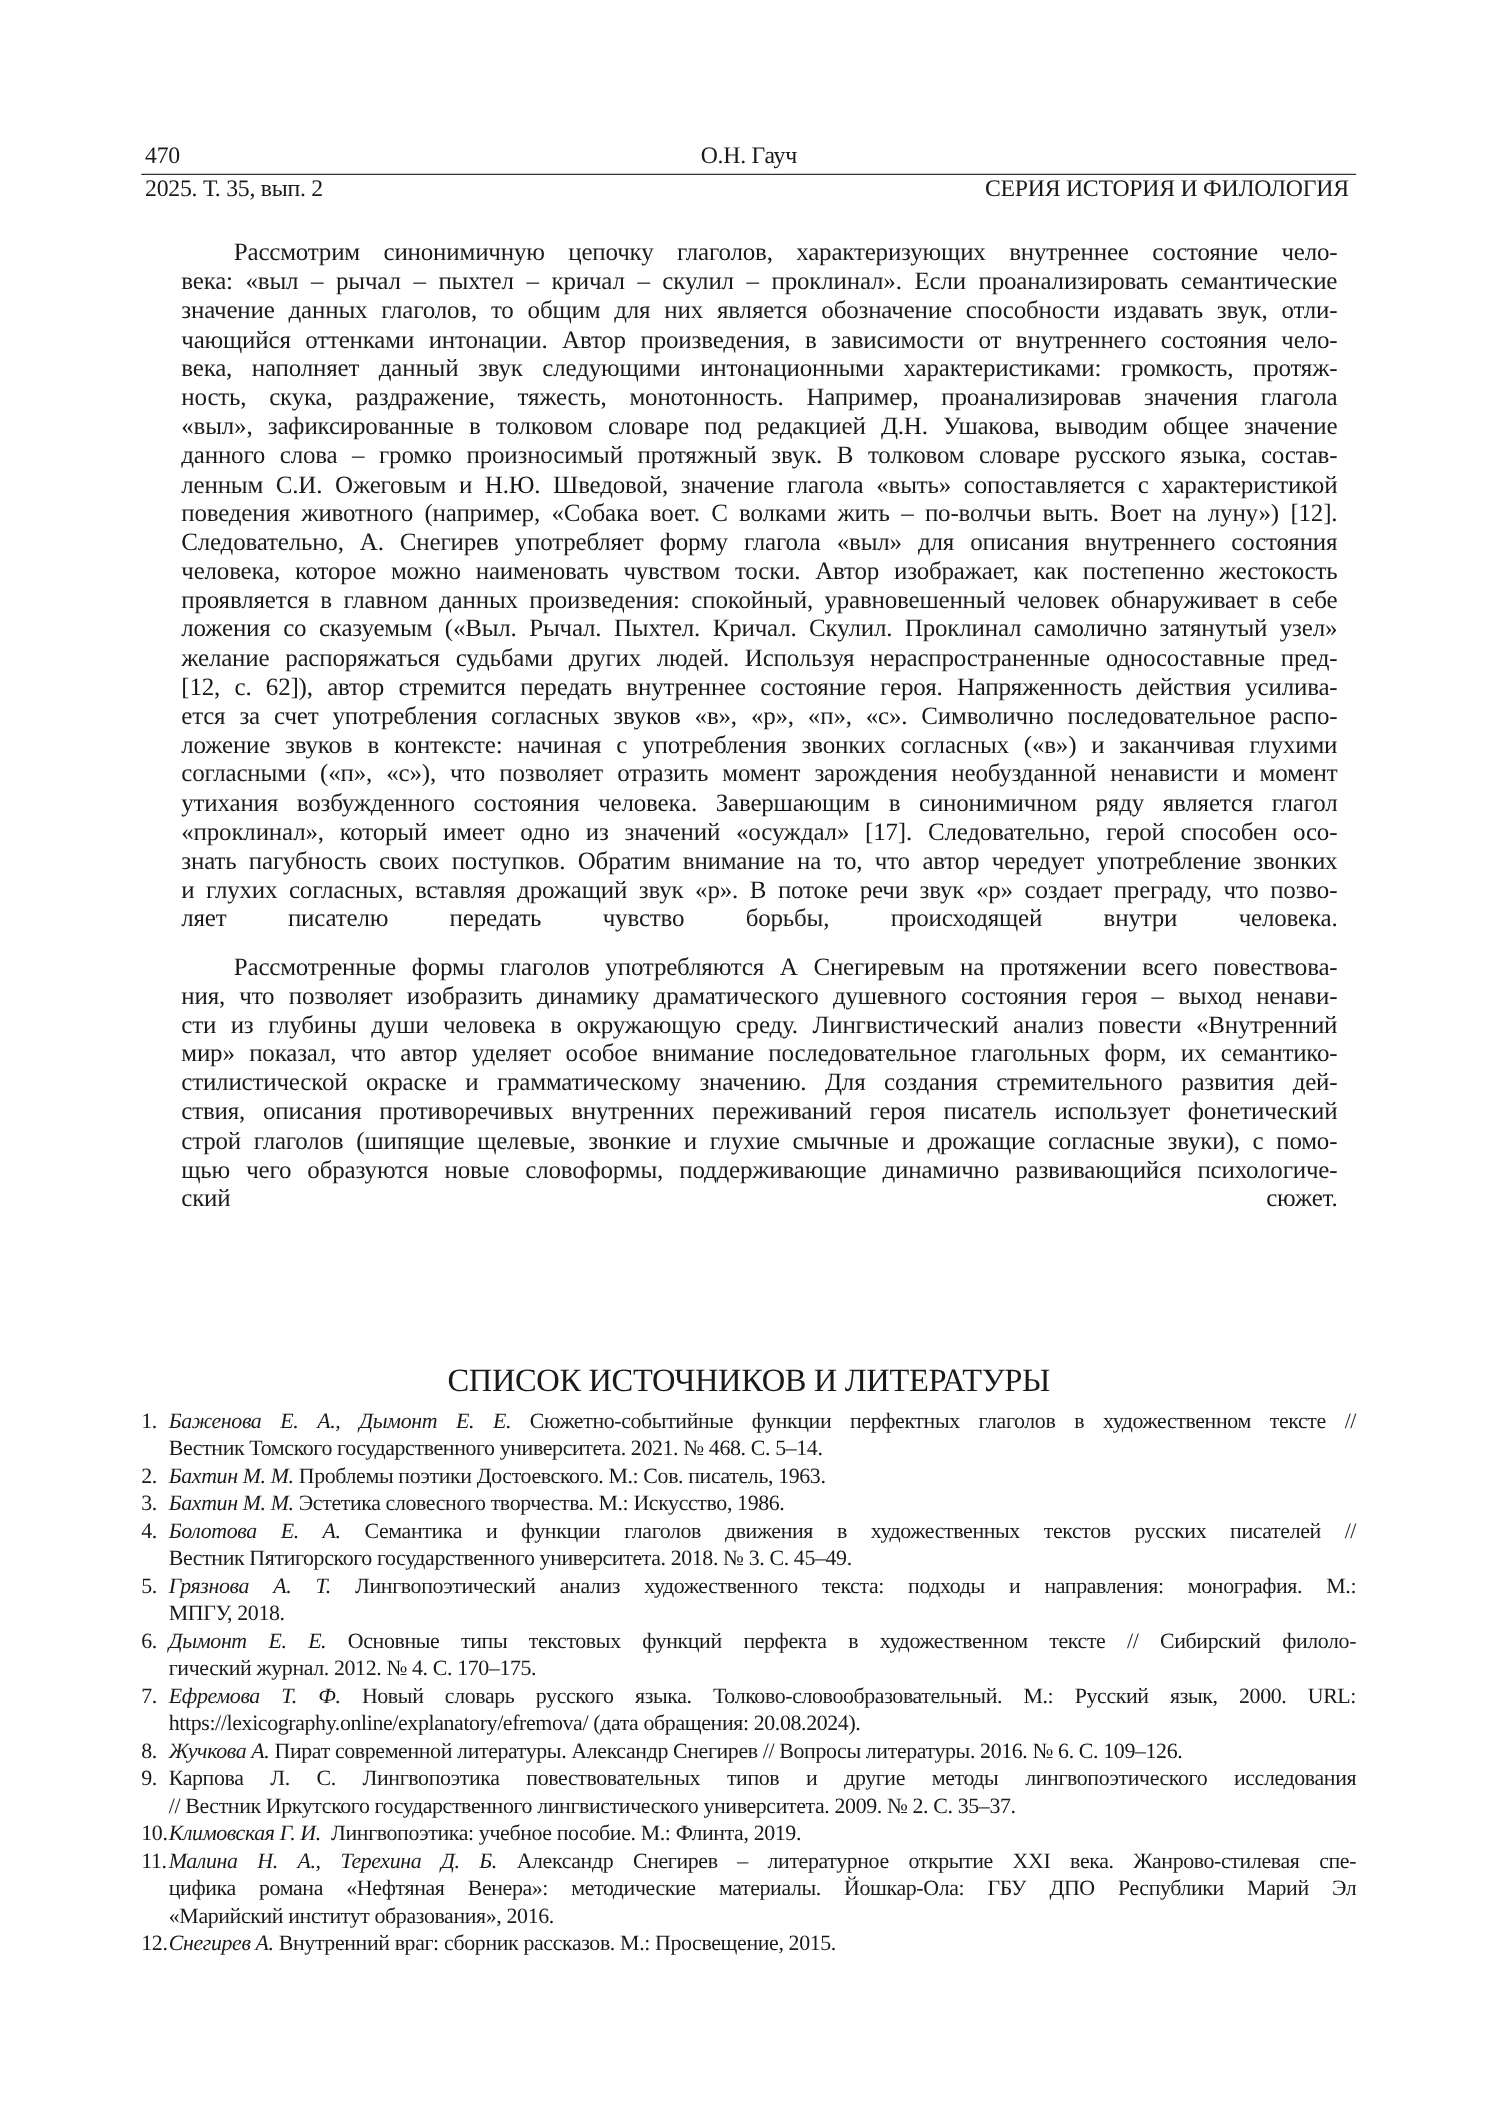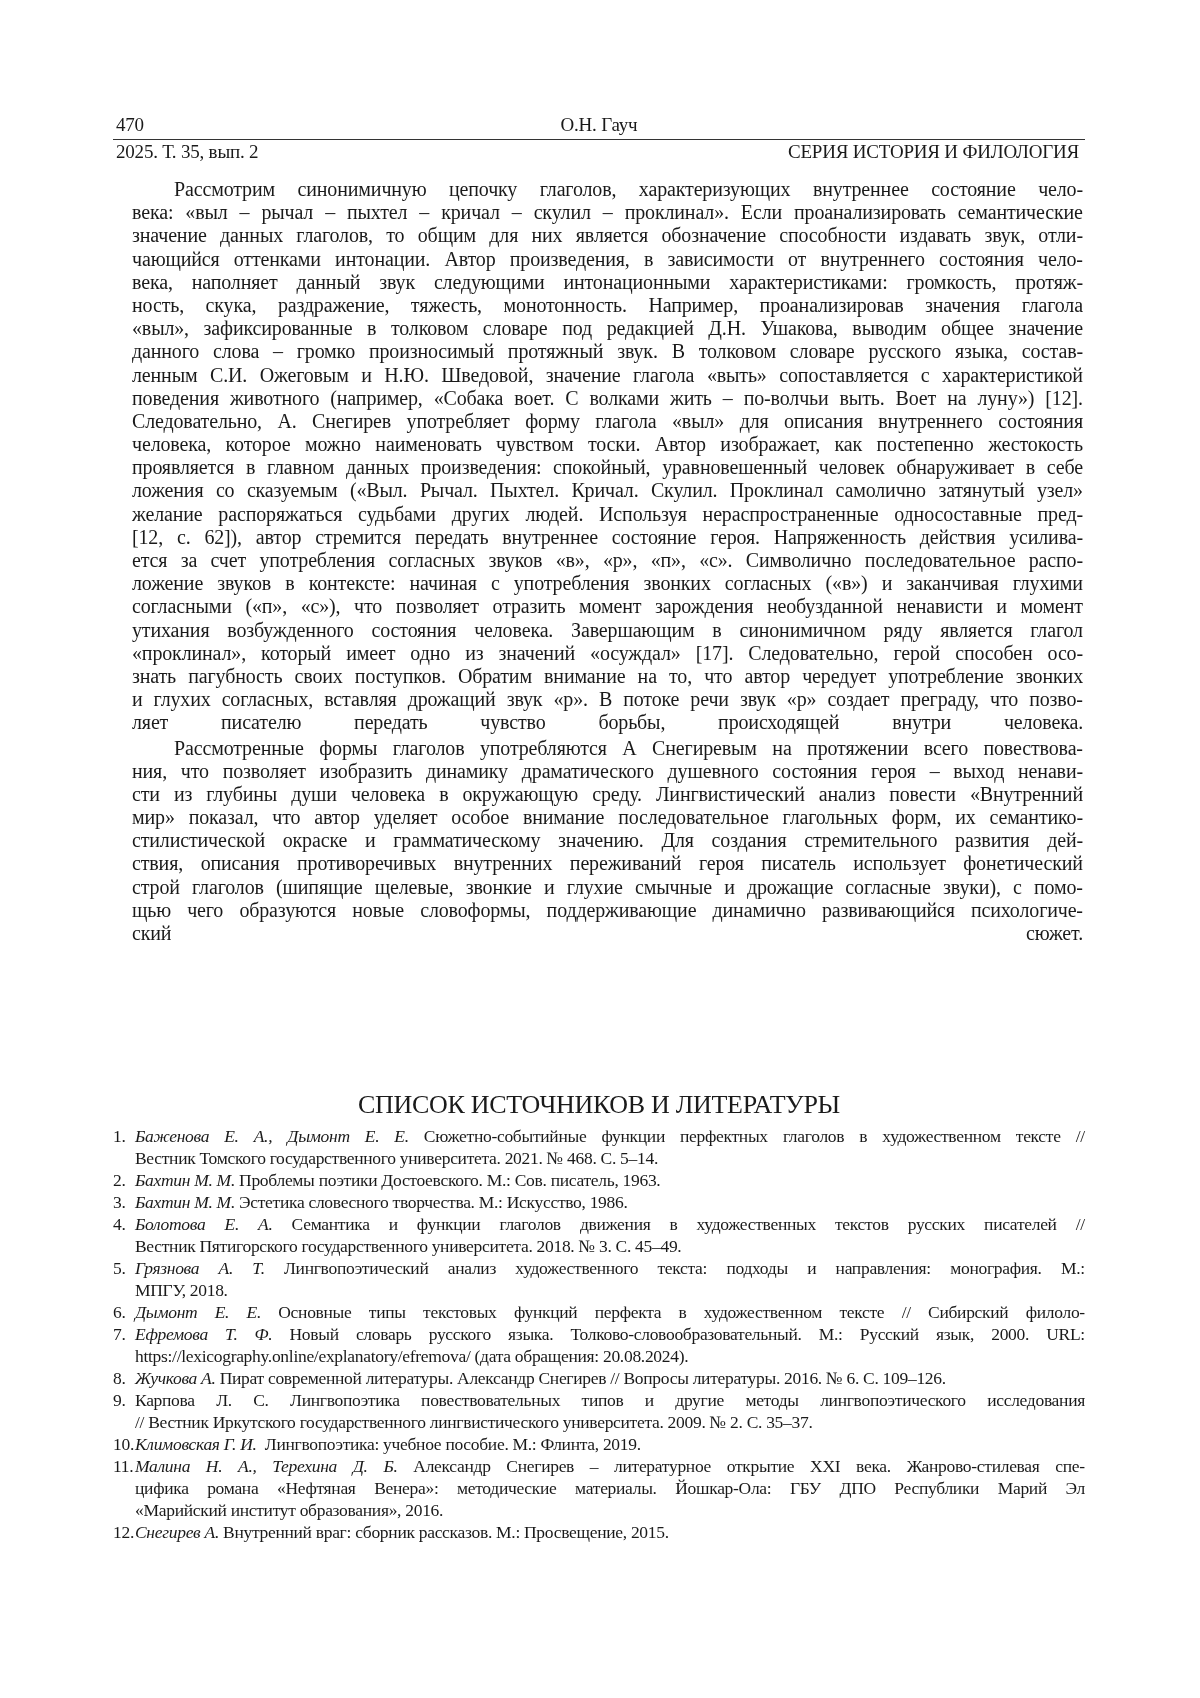--- a/index.html
+++ b/index.html
@@ -75,21 +75,21 @@
   .body-text {
     position: absolute;
     left: 17px;
     top: 62px;
     width: 955px;
     font-size: 20px;
     line-height: 23.2px;
     letter-spacing: -0.15px;
   }
   .para {
-    margin: 2px;
+    margin: 15px;
   }
   .line {
     display: block;
     text-align: justify;
     text-align-last: justify;
     white-space: nowrap;
     height: 23.2px;
     overflow: visible;
   }
   .line.first {
@@ -733,20 +733,21 @@
         <span>текстовых</span>
         <span>функций</span>
         <span>перфекта</span>
         <span>в</span>
         <span>художественном</span>
         <span>тексте</span>
         <span>//</span>
         <span>Сибирский</span>
         <span>филоло-</span>
       </span>
+      <span class="ref-line">гический журнал. 2012. № 4. С. 170–175.</span>
     </li>
     <li class="ref">
       <span class="ref-num">7.</span>
       <span class="ref-line justify">
         <span class="ref-author">Ефремова</span>
         <span class="ref-author">Т.</span>
         <span class="ref-author">Ф.</span>
         <span>Новый</span>
         <span>словарь</span>
         <span>русского</span>

